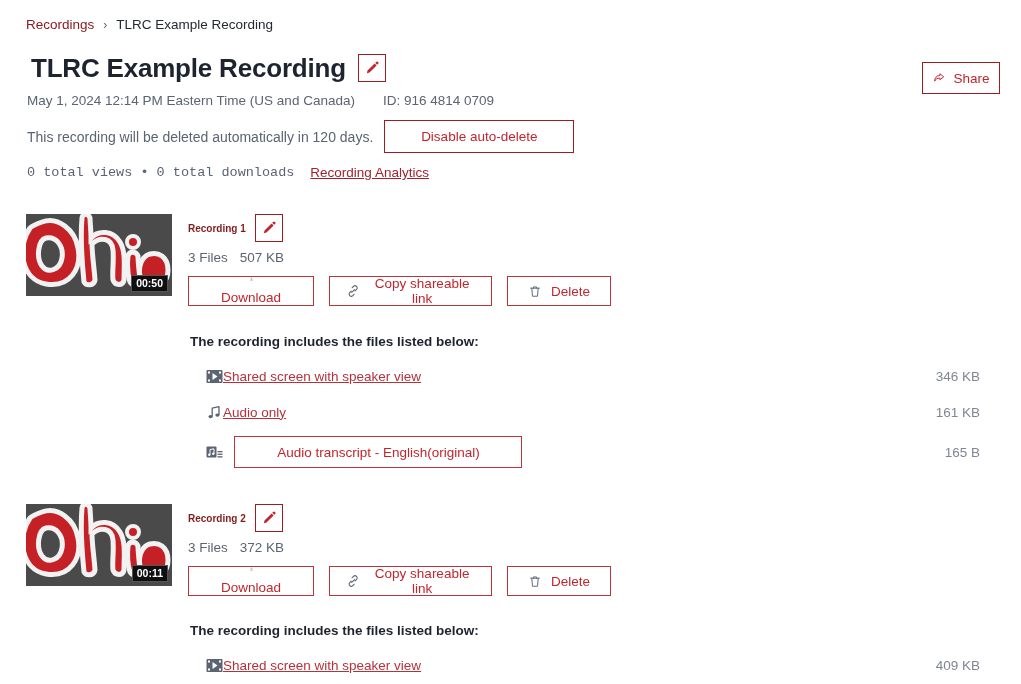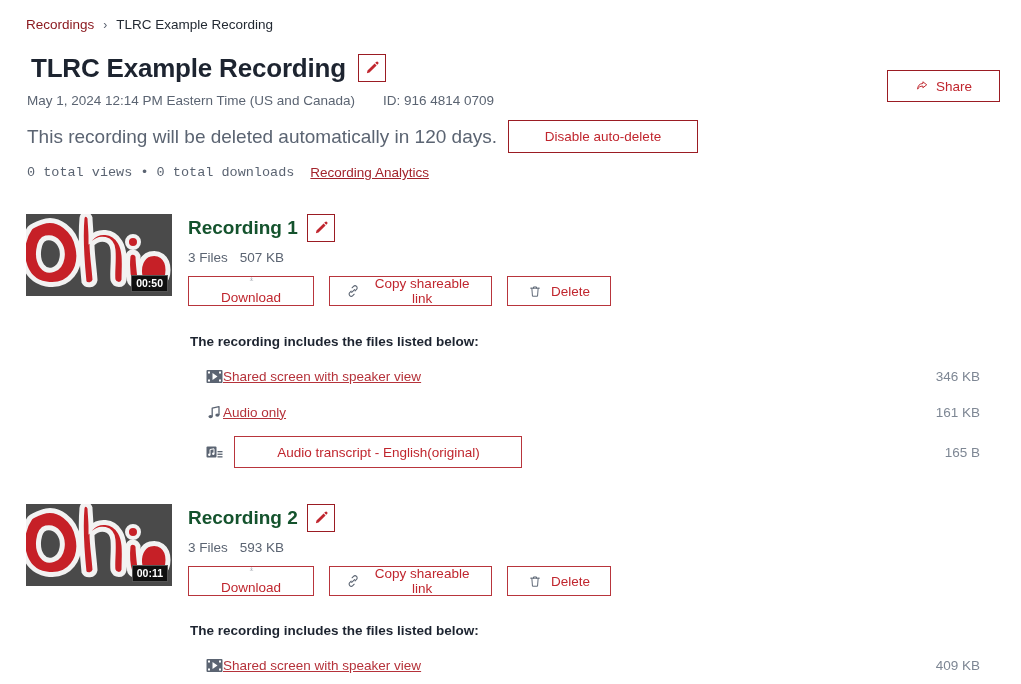--- a/index.html
+++ b/index.html
@@ -38,43 +38,43 @@
   .icon-btn-box {
     width: 28px; height: 28px;
     border: 1px solid #9b1c23;
     background: #fff;
     display: flex; align-items: center; justify-content: center;
     cursor: pointer;
   }
   .pencil { display: block; }
 
   .share-btn {
-    position: absolute; right: 21px; top: 70px;
-    width: 113px; height: 32px;
+    position: absolute; right: 21px; top: 62px;
+    width: 78px; height: 32px;
     border: 1px solid #9b1c23;
     background: #fff; color: #c0262e;
     font-size: 13.5px;
     display: flex; align-items: center; justify-content: center; gap: 7px;
     cursor: pointer;
     font-family: "Liberation Sans", sans-serif;
   }
 
   
   .meta-line {
     position: absolute; left: 27px; top: 93px;
     font-size: 13.5px; color: #5b6472;
     display: flex; align-items: flex-start;
   }
   .meta-line .meta-id { margin-left: 28px; }
 
   .autodelete-row {
     position: absolute; left: 27px; top: 120px;
     display: flex; align-items: center; gap: 11px;
   }
-  .autodelete-text { font-size: 19px; color: #5b6472; }
+  .autodelete-text { font-size: 14px; color: #5b6472; }
   .autodelete-btn {
     width: 190px; height: 33px;
     border: 1px solid #9b1c23; background: #fff;
     color: #c0262e; font-size: 13.5px;
     display: flex; align-items: center; justify-content: center;
     cursor: pointer;
     font-family: "Liberation Sans", sans-serif;
   }
 
   .stats-row {
@@ -103,21 +103,21 @@
     background: #0f0f0f; color: #fff;
     font-size: 10.5px; font-weight: bold;
     padding: 1px 4px 2px 4px;
     line-height: 12px;
     border: 1px solid #555;
     font-family: "Liberation Sans", sans-serif;
   }
 
   .rec-body { position: absolute; left: 188px; top: 0; }
   .rec-title-row { display: flex; align-items: center; gap: 9px; }
-  .rec-title { font-size: 19px; font-weight: bold; color: #14532d; }
+  .rec-title { font-size: 10px; font-weight: bold; color: #7f1d1d; }
   .rec-sub {
     margin-top: 8px;
     font-size: 13.5px; color: #5b6472;
     display: flex; gap: 12px;
   }
   .rec-actions { margin-top: 11px; display: flex; gap: 15px; }
   .act-btn {
     height: 30px;
     border: 1px solid #b8353c;
     background: #fff; color: #c0262e;
@@ -330,21 +330,21 @@
           <span class="rec-title">Recording 2</span>
           <div class="icon-btn-box">
             <svg class="pencil" width="16" height="16" viewBox="0 0 16 16">
               <path d="M12.1 1.9a1.4 1.4 0 0 1 2 2l-.9.9-2-2 .9-.9z" fill="#c0262e"></path>
               <path d="M10.6 3.5l2 2-7.1 7.1-2.6.6.6-2.6 7.1-7.1z" fill="#c0262e"></path>
             </svg>
           </div>
         </div>
         <div class="rec-sub">
           <span>3 Files</span>
-          <span>593 KB</span>
+          <span>372 KB</span>
         </div>
         <div class="rec-actions">
           <button class="act-btn download">
             <svg width="15" height="15" viewBox="0 0 16 16">
               <path d="M8 2 L8 10 M4.6 7 L8 10.4 L11.4 7 M3 13.4 L13 13.4" fill="none" stroke="#5b6472" stroke-width="1.2" stroke-linecap="round" stroke-linejoin="round"></path>
             </svg>
             <span>Download</span>
           </button>
           <button class="act-btn copy">
             <svg width="16" height="16" viewBox="0 0 16 16">

